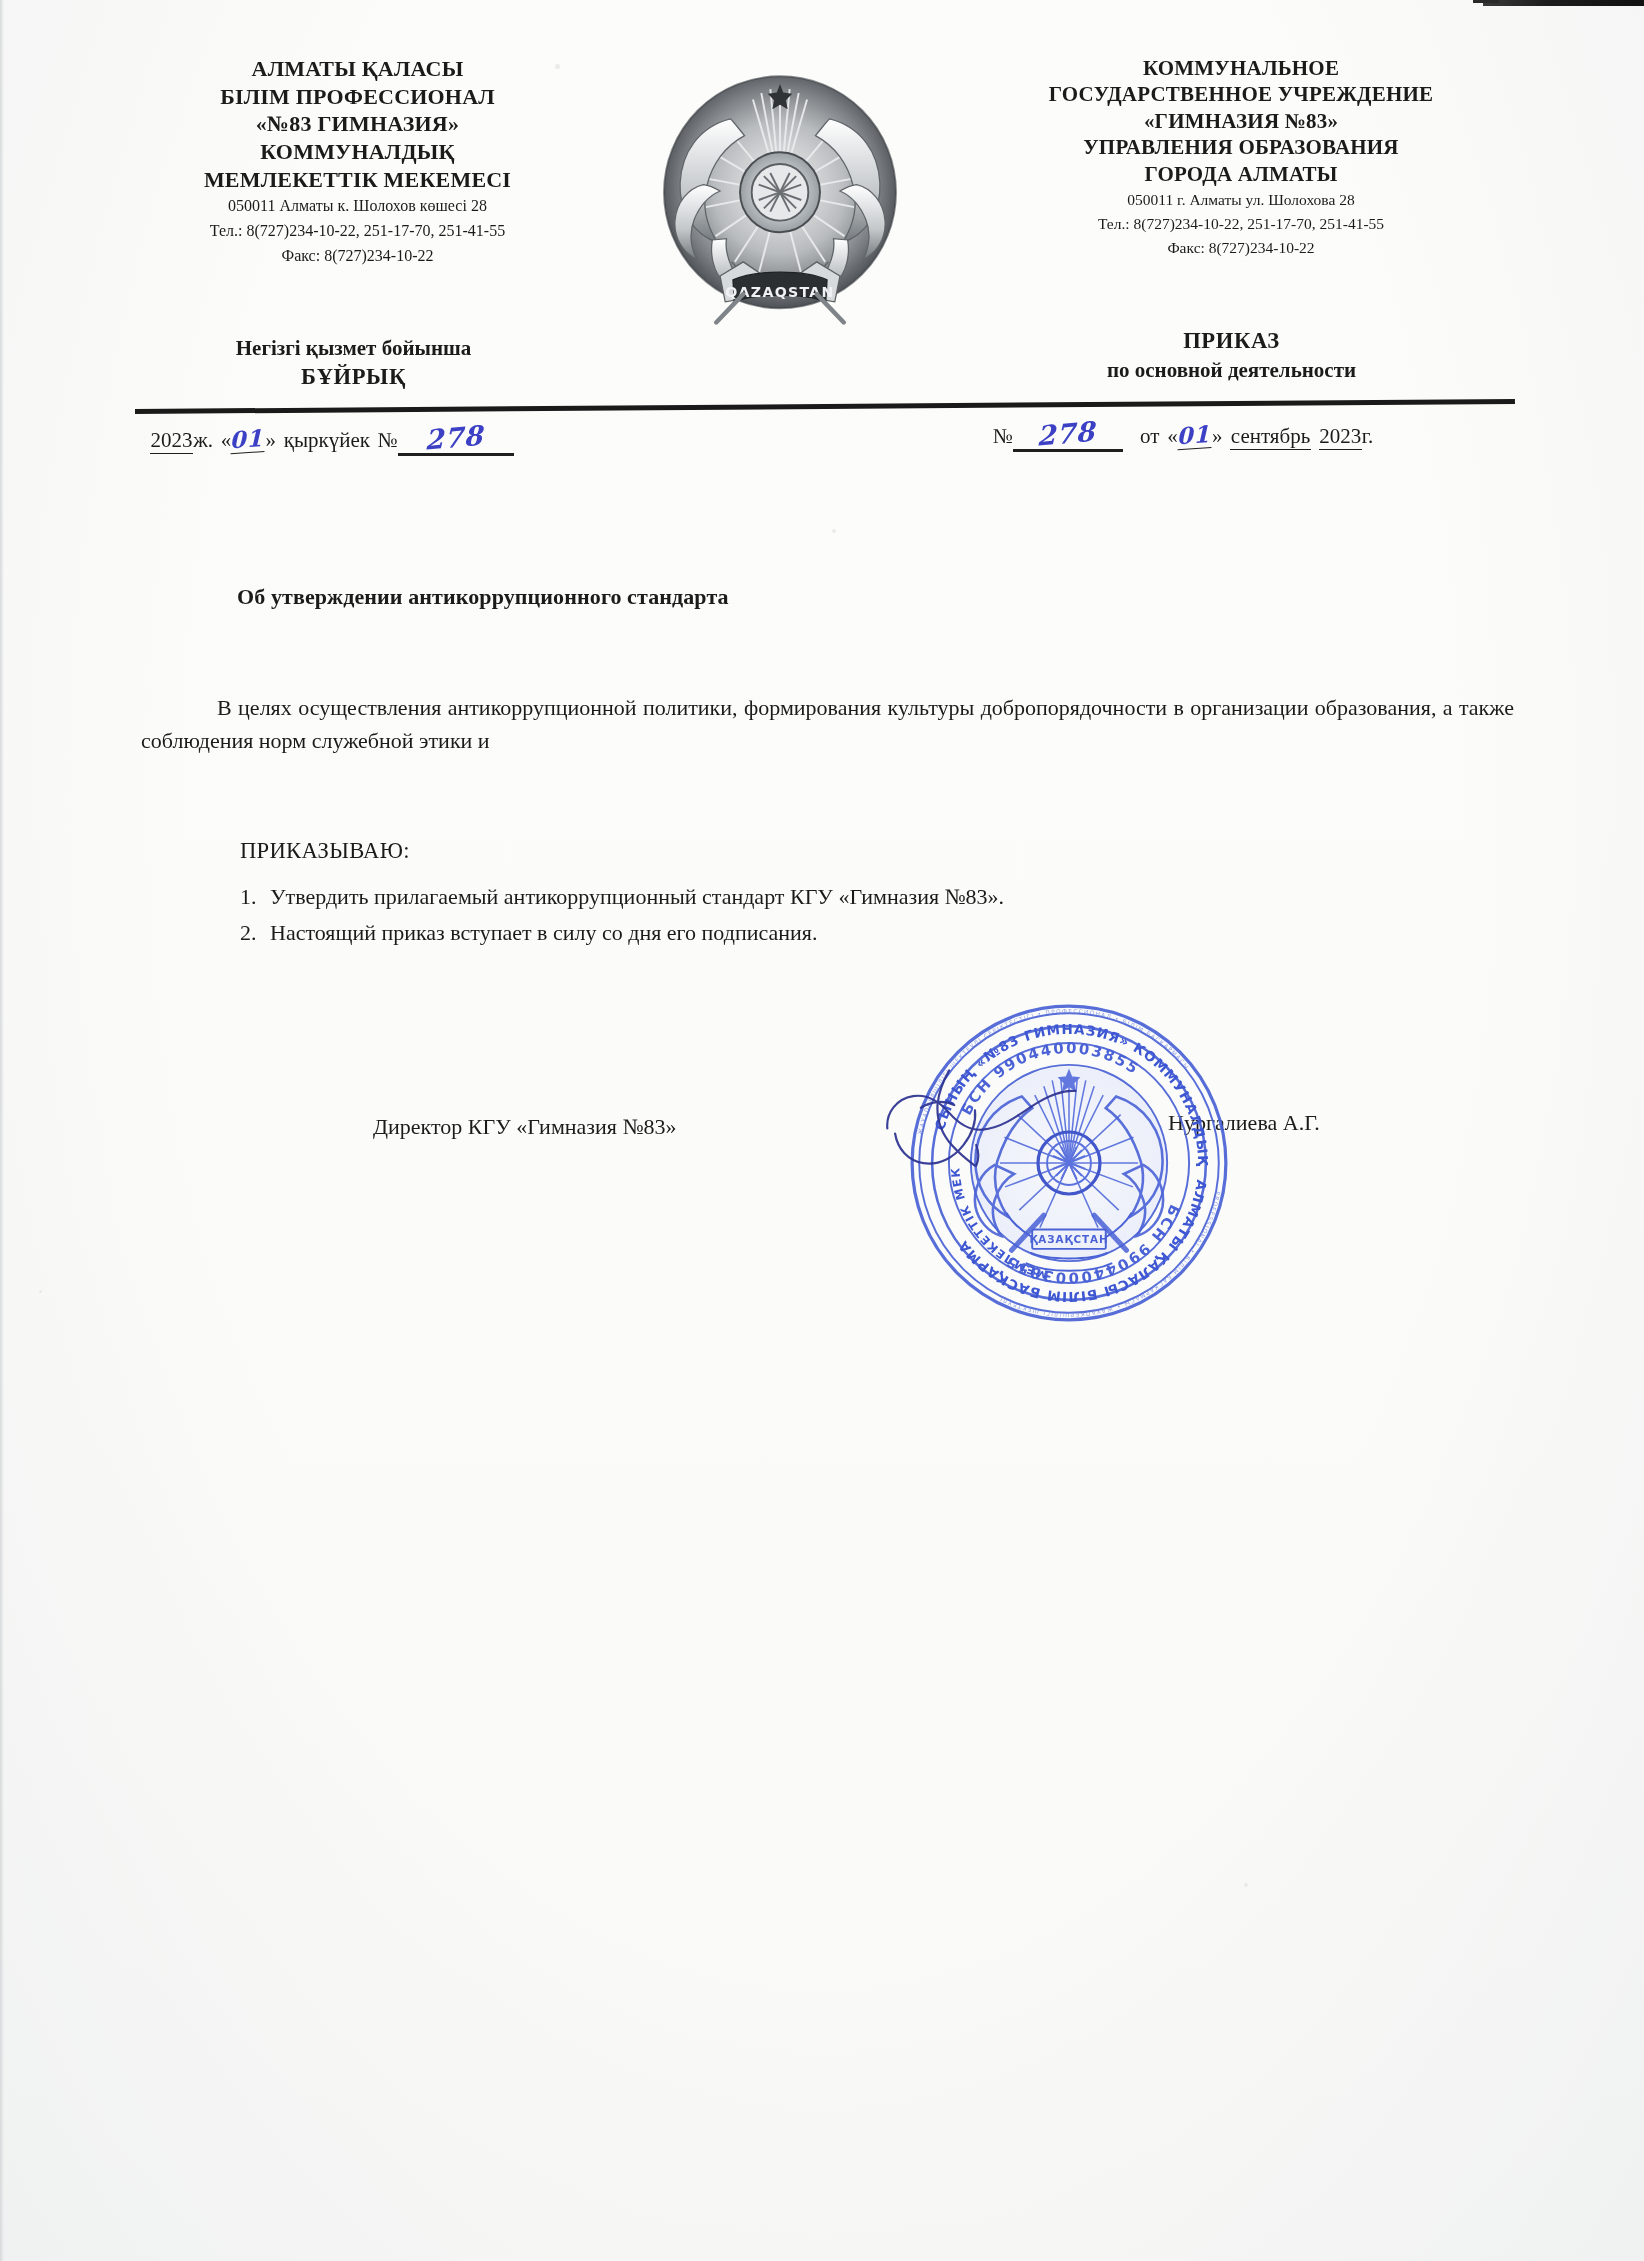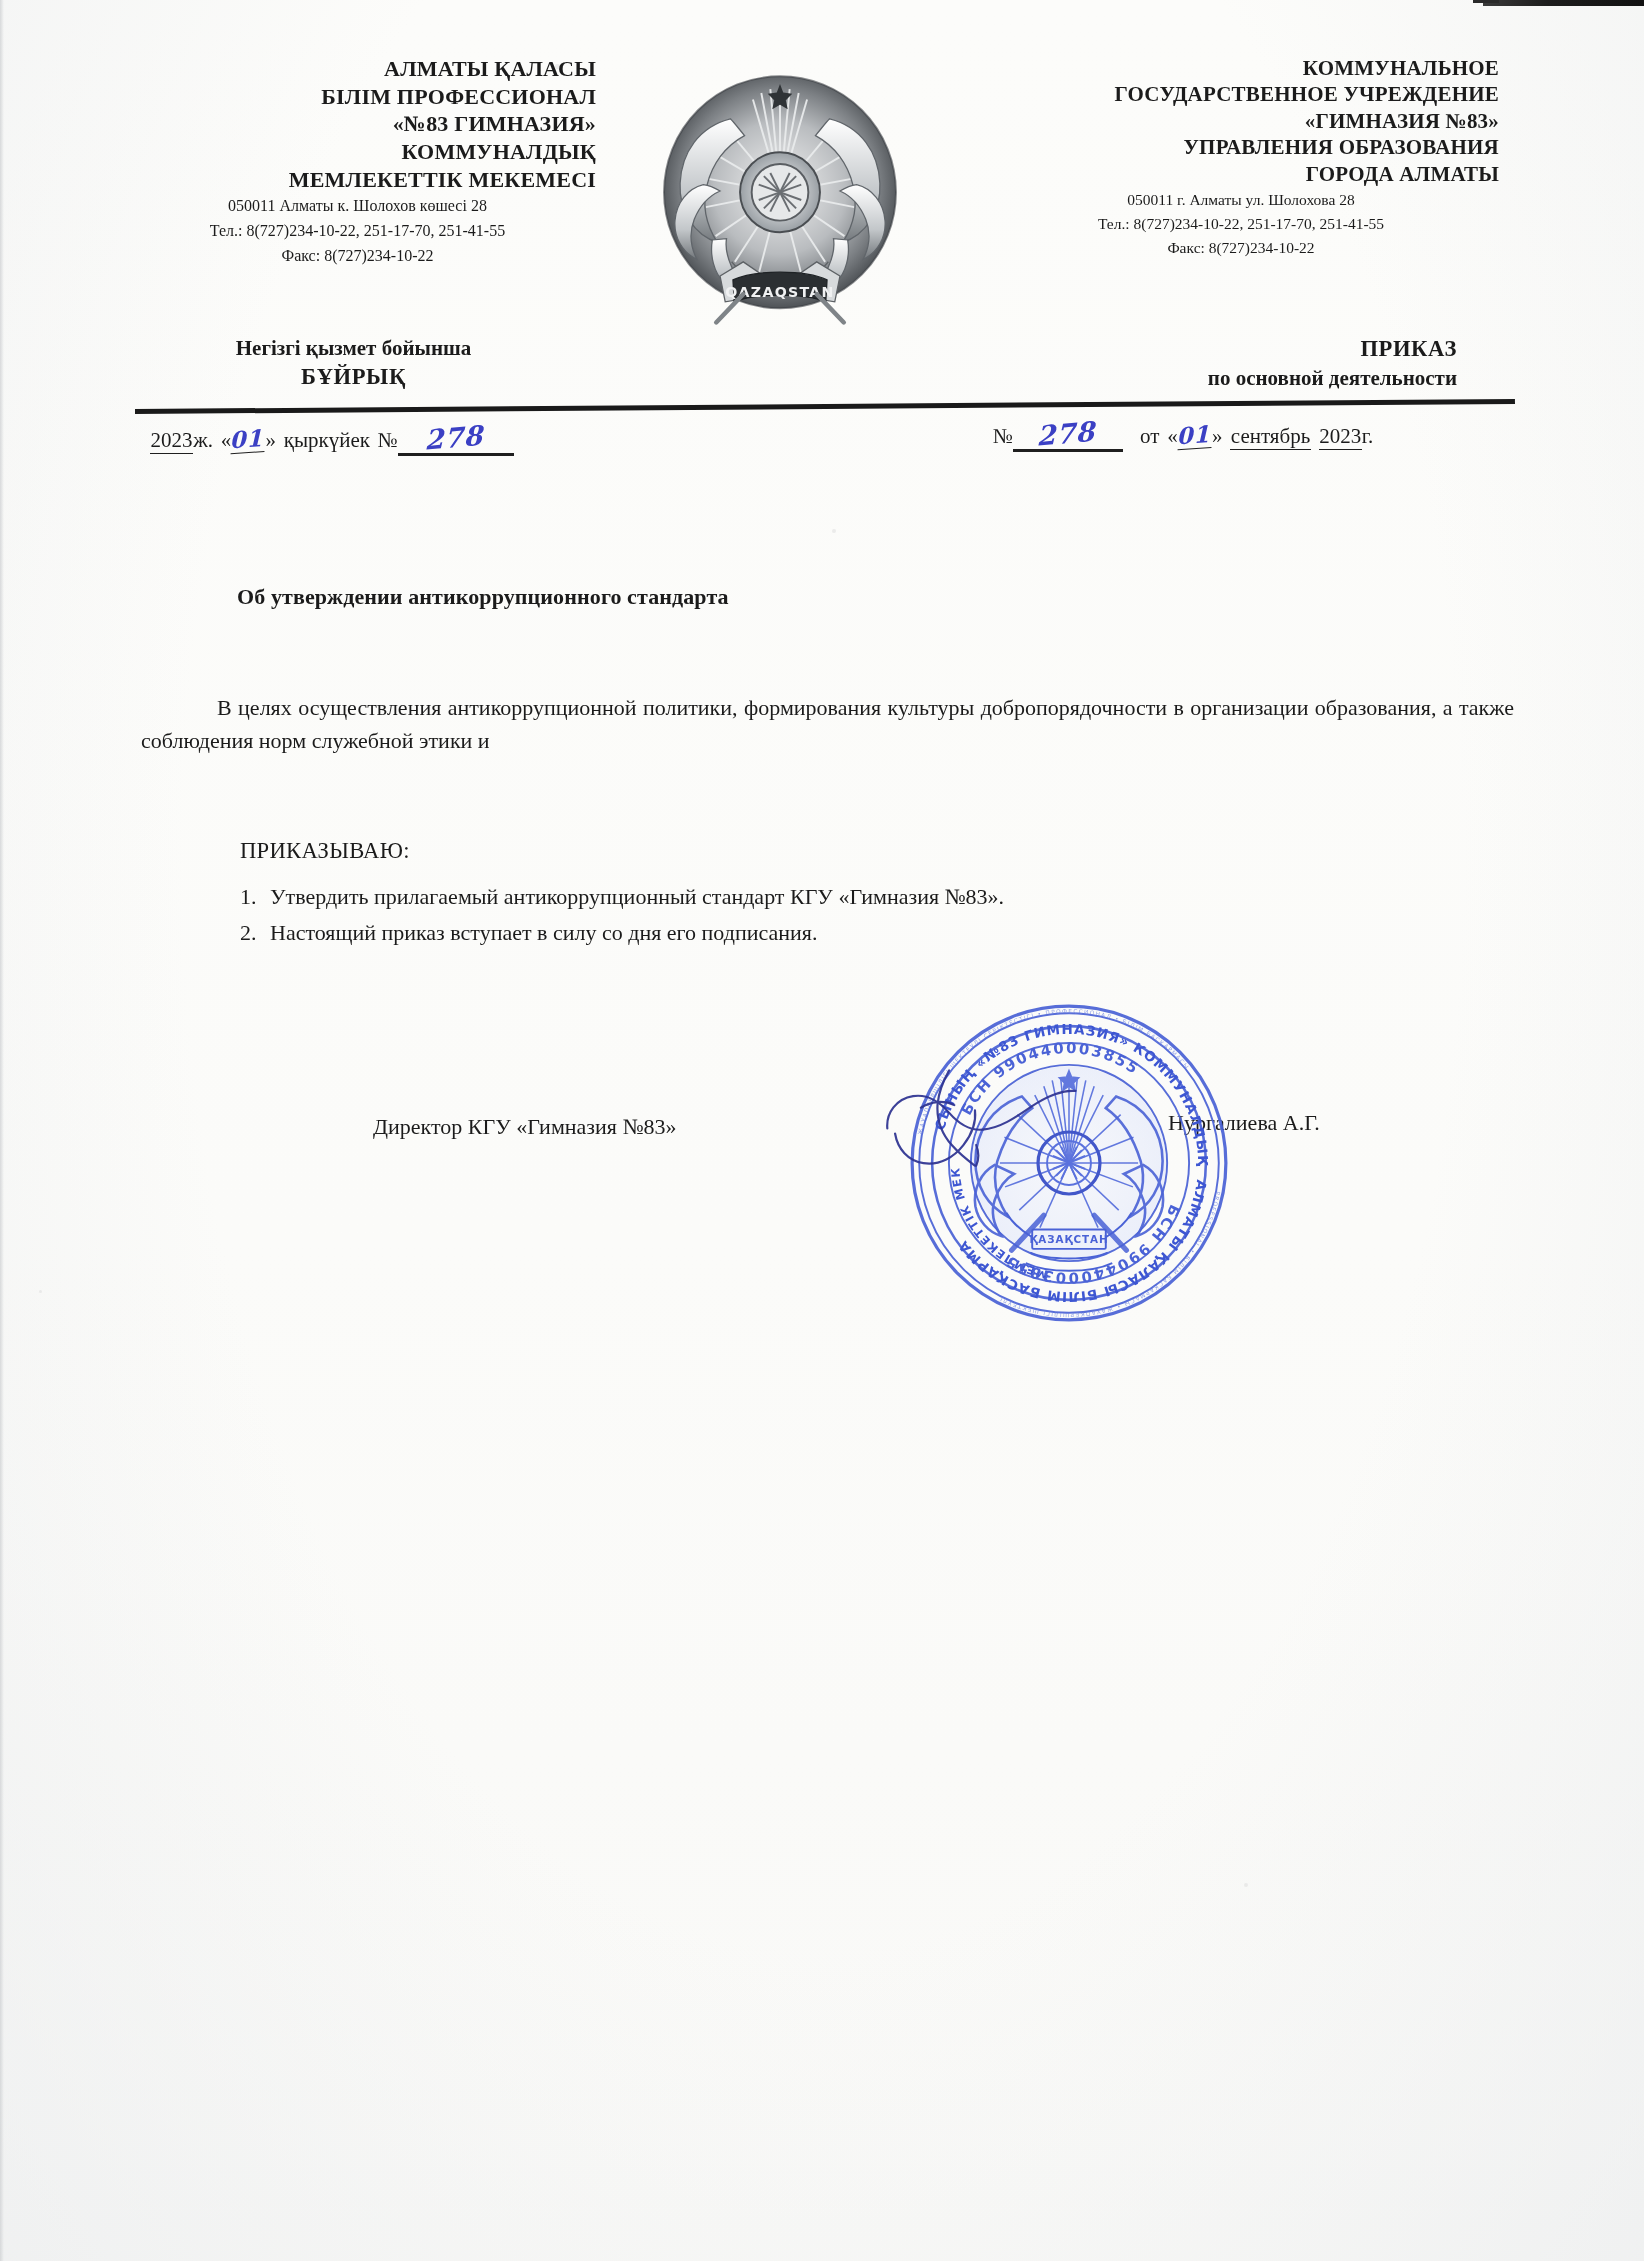--- a/index.html
+++ b/index.html
@@ -60,21 +60,20 @@
     line-height: 1.26;
   }
   .org-kz { left: 119px; top: 0px; width: 477px; }
   .org-ru { left: 983px; top: 0px; width: 516px; }
 
   .org-line {
     font-weight: bold;
     font-size: 22px;
     letter-spacing: 0.2px;
     white-space: nowrap;
-    text-align: right;
   }
   .org-ru .org-line { font-size: 21px; }
   .org-contact {
     font-size: 16px;
     line-height: 1.42;
     margin-top: 1.9px;
     white-space: nowrap;
   }
   .org-ru .org-contact { font-size: 15.5px; }
 
@@ -94,22 +93,21 @@
     line-height: 1.34;
   }
   .doctype-kz {
     left: 147px; top: 334px;
     width: 413px;
     text-align: center;
   }
   .doctype-ru {
     left: 1006px; top: 326px;
     width: 451px;
-    text-align: right;
-    margin-top: 8px;
+    text-align: center;
   }
   .doctype .dt-sub {
     font-weight: bold;
     font-size: 21px;
   }
   .doctype .dt-main {
     font-weight: bold;
     font-size: 22.6px;
     letter-spacing: 0.6px;
   }

